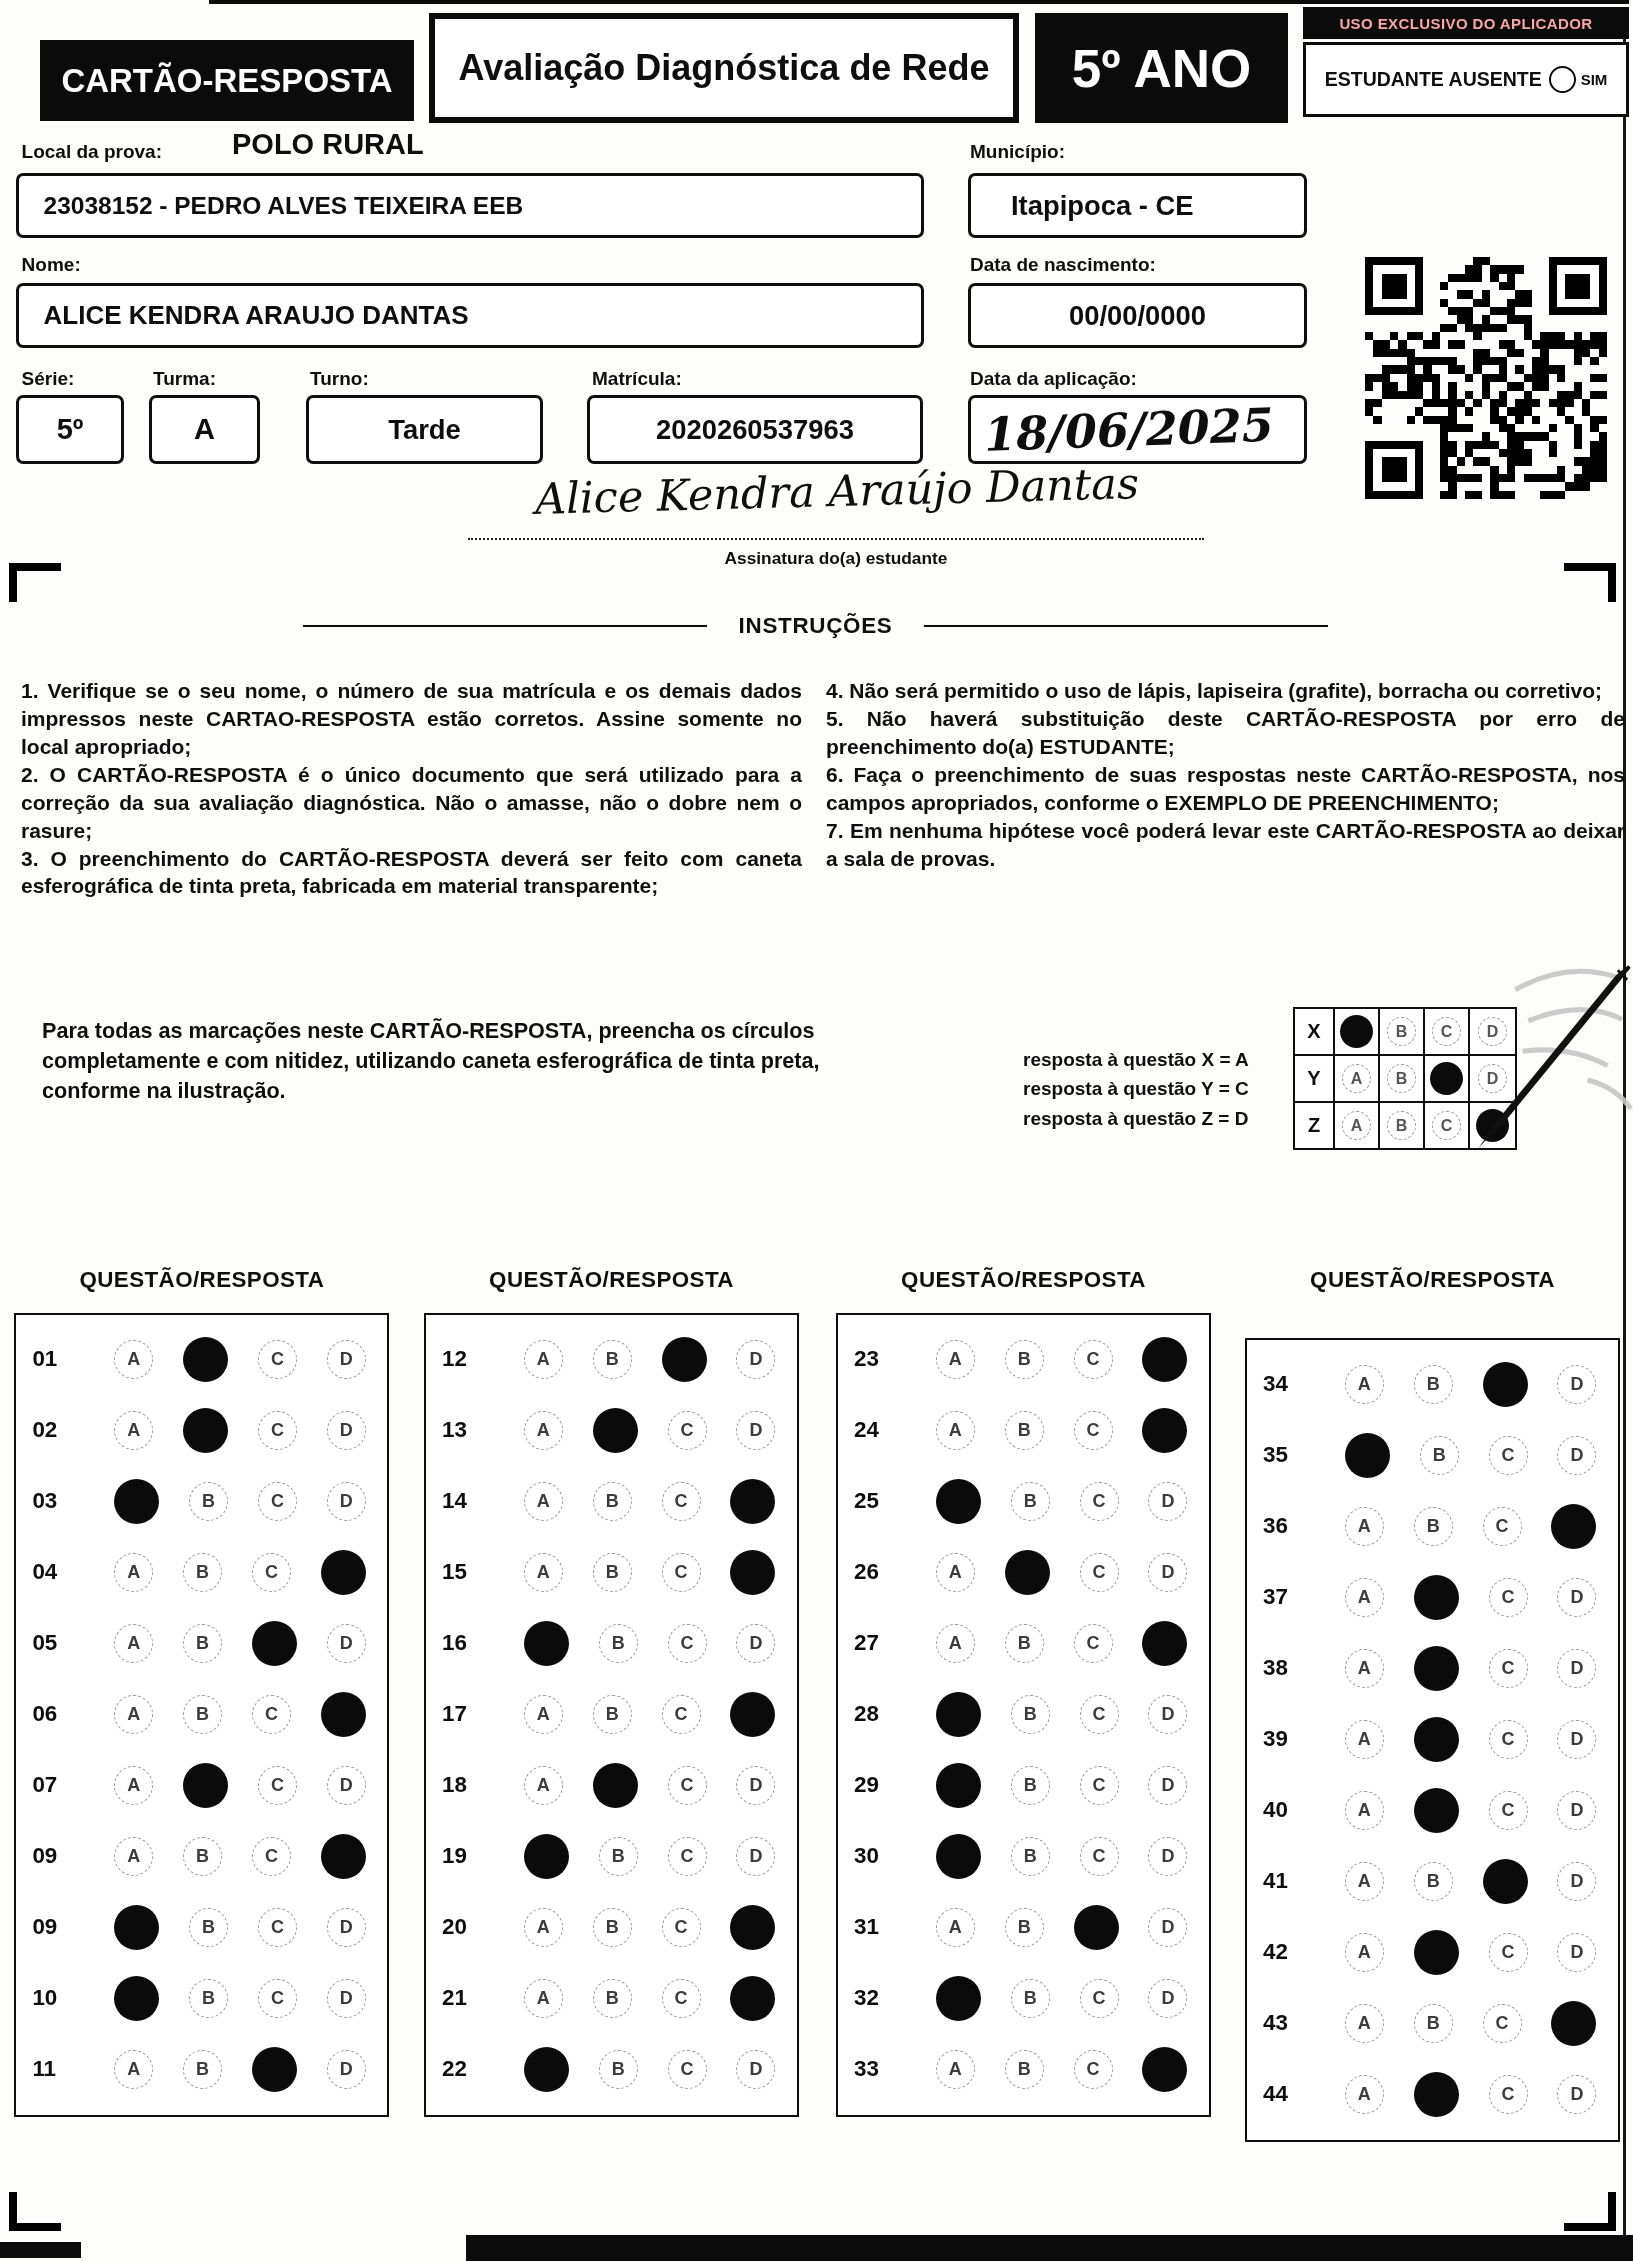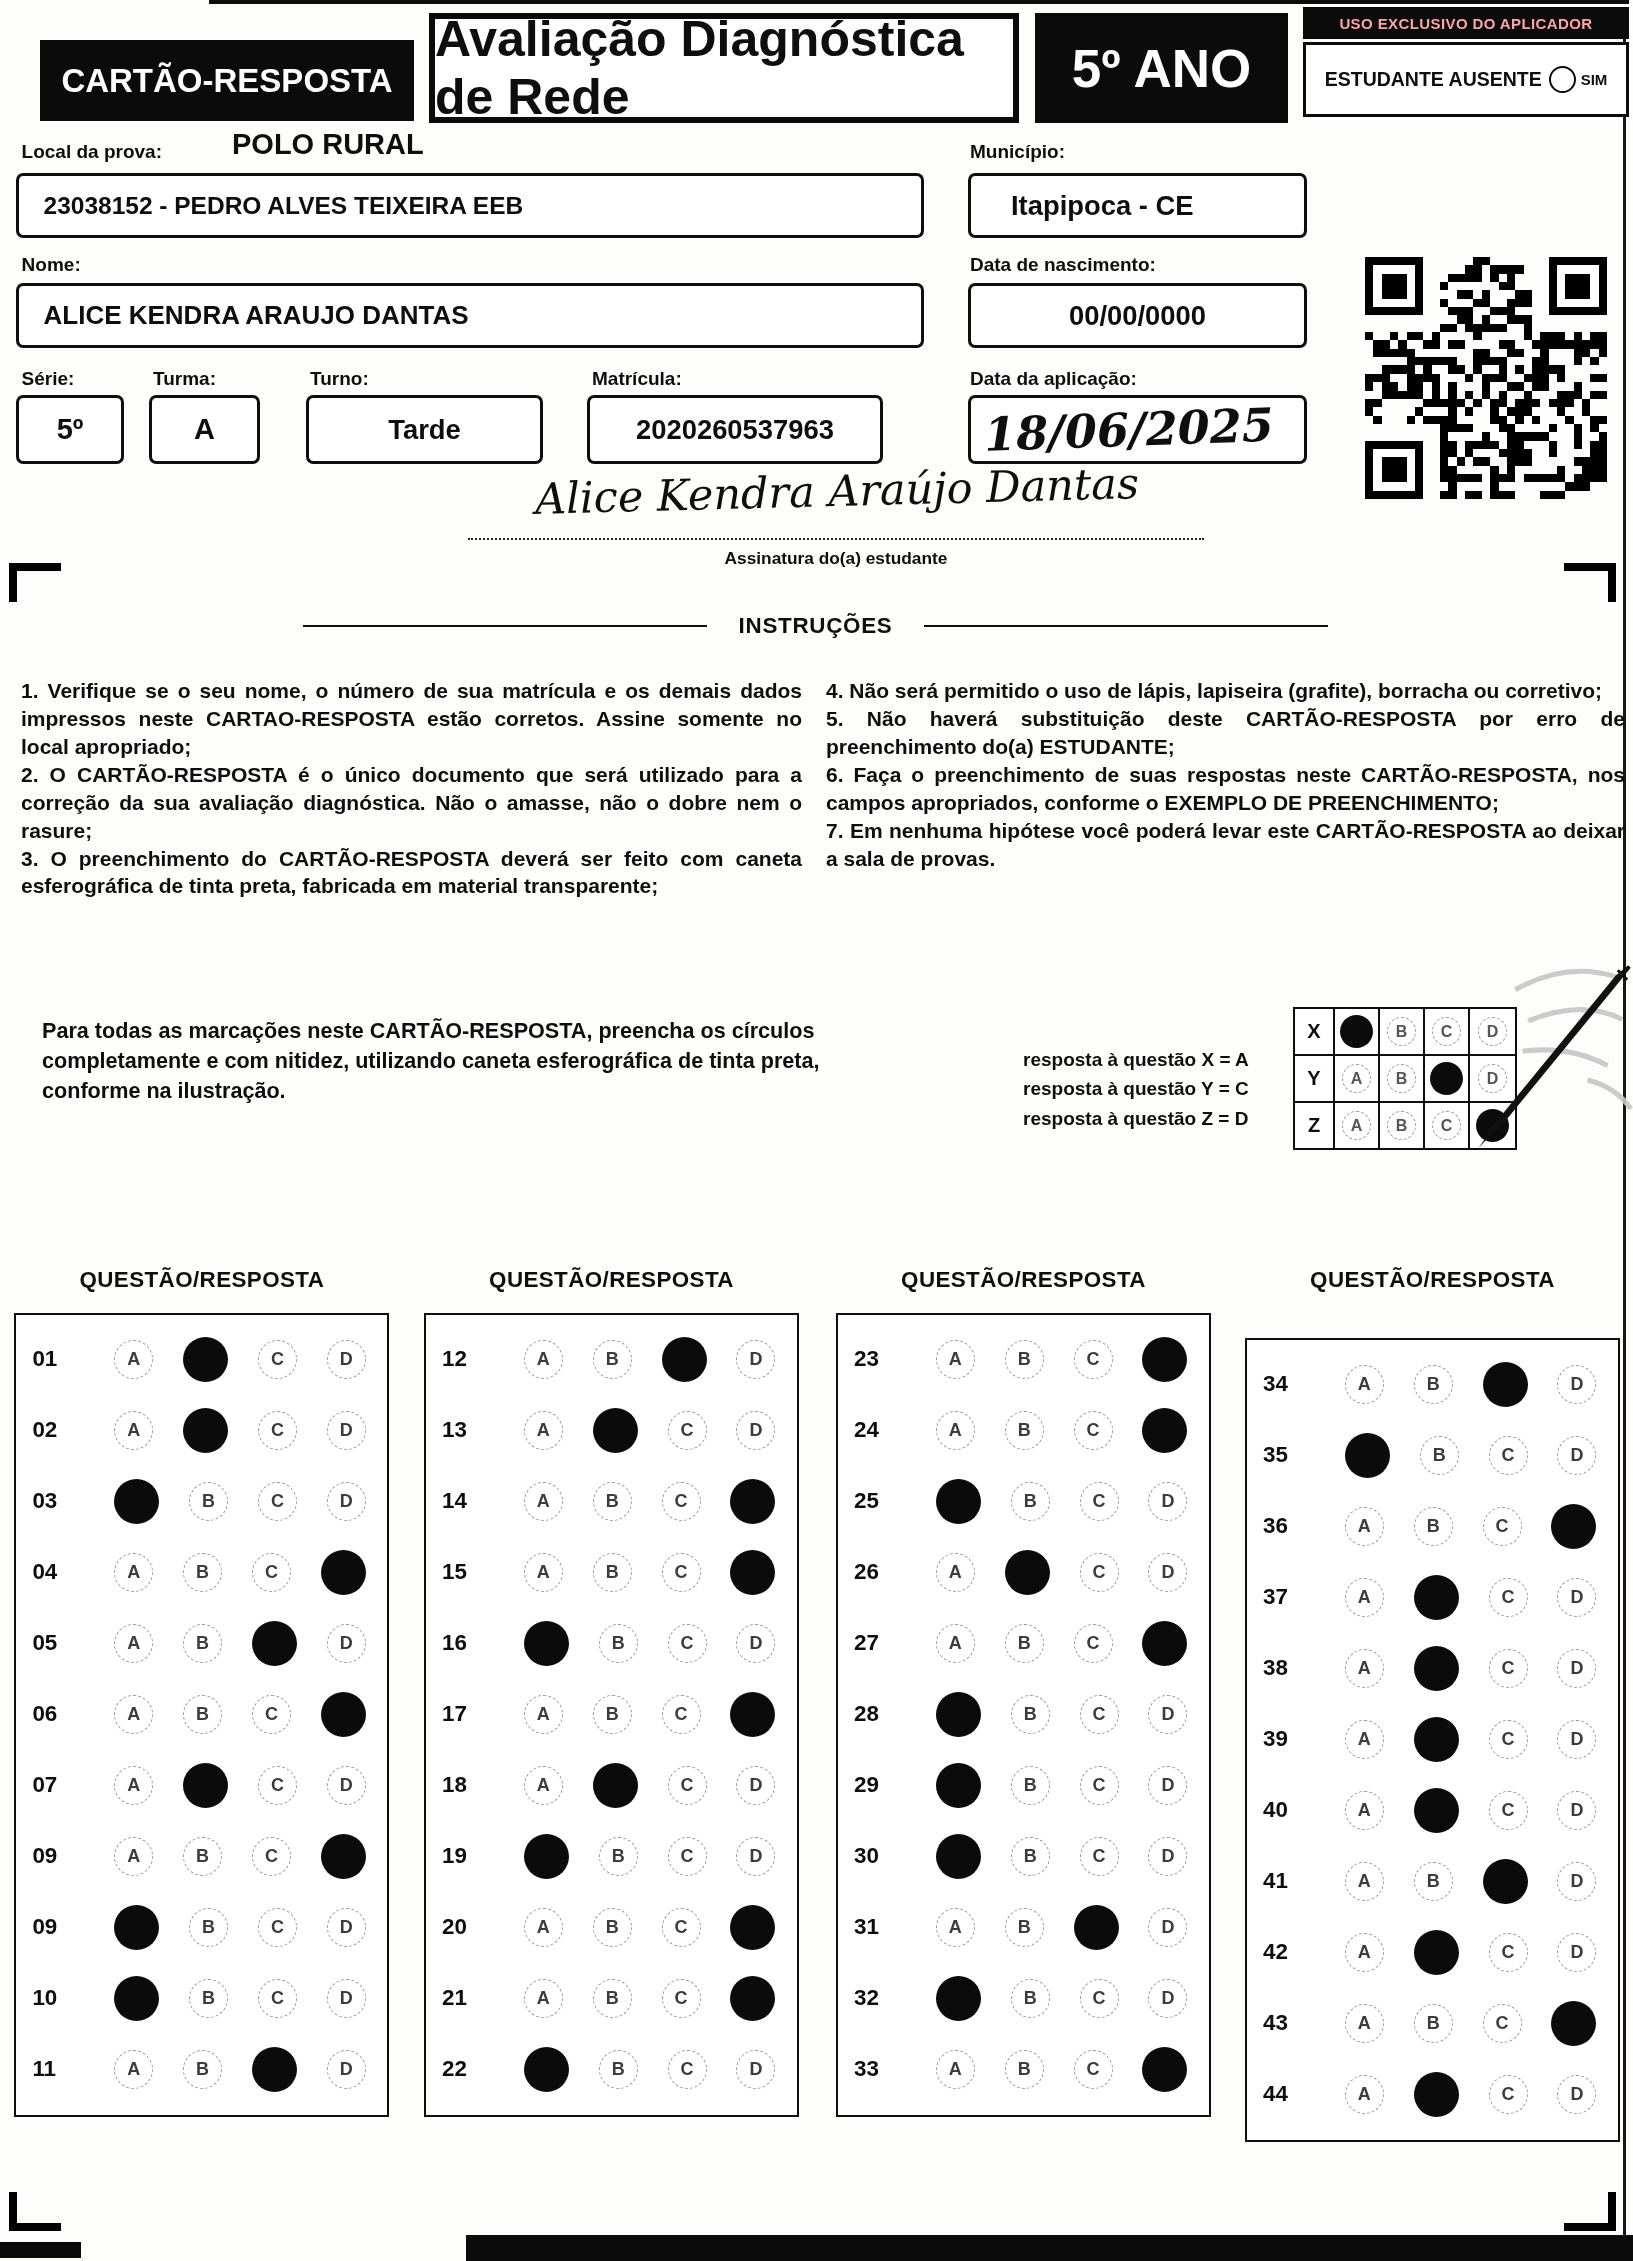--- a/index.html
+++ b/index.html
@@ -68,21 +68,21 @@
 </style>
 </head>
 <body>
 
 <div class="sheet">
 
   <div class="blackbar" style="left:209px; top:0; width:1420px; height:3.6px;"></div>
   <div class="vline" style="left:1623px; top:38px; width:2.9px; height:2224px;"></div>
 
   <div class="abs hdr-black" style="left:40px; top:40px; width:374px; height:81px; font-size:33px;">CARTÃO-RESPOSTA</div>
-  <div class="abs hdr-outline" style="left:429px; top:13px; width:590px; height:110px; font-size:50px;">Avaliação Diagnóstica de Rede</div>
+  <div class="abs hdr-outline" style="left:429px; top:13px; width:590px; height:110px; font-size:36px;">Avaliação Diagnóstica de Rede</div>
   <div class="abs hdr-black" style="left:1035px; top:13px; width:253px; height:110px; font-size:53px;">5º ANO</div>
   <div class="abs strip" style="left:1303px; top:7.2px; width:326px; height:32px;">USO EXCLUSIVO DO APLICADOR</div>
   <div class="abs ausente" style="left:1303px; top:42px; width:326px; height:75px;">
     <span>ESTUDANTE AUSENTE</span>
     <span class="circ"></span>
     <span class="sim">SIM</span>
   </div>
 
   <div class="lbl" style="left:21.6px; top:141px;">Local da prova:</div>
   <div class="abs" style="left:232px; top:128px; font-size:29px; font-weight:bold;">POLO RURAL</div>
@@ -115,21 +115,21 @@
   <div class="fieldbox fb-center" style="left:149px; top:395px; width:111px; height:69px; font-size:29px;">
       <span>A</span>
     </div>
 
   <div class="lbl" style="left:310px; top:368px;">Turno:</div>
   <div class="fieldbox fb-center" style="left:306px; top:395px; width:237px; height:69px; font-size:27.4px;">
       <span>Tarde</span>
     </div>
 
   <div class="lbl" style="left:592px; top:368px;">Matrícula:</div>
-  <div class="fieldbox fb-center" style="left:587px; top:395px; width:296px; height:69px; font-size:27.4px;">
+  <div class="fieldbox fb-center" style="left:587px; top:395px; width:336px; height:69px; font-size:27.4px;">
       <span>2020260537963</span>
     </div>
 
   <div class="lbl" style="left:970px; top:368px;">Data da aplicação:</div>
   <div class="fieldbox" style="left:968px; top:395px; width:339px; height:69px; overflow:visible;">
     <span class="hand" style="font-size:46px; transform:rotate(-2deg); padding-left:13px;">18/06/2025</span>
   </div>
 
   <div class="qr-wrap"><svg viewBox="0 0 29 29" shape-rendering="crispEdges">
         <g fill="#000">

